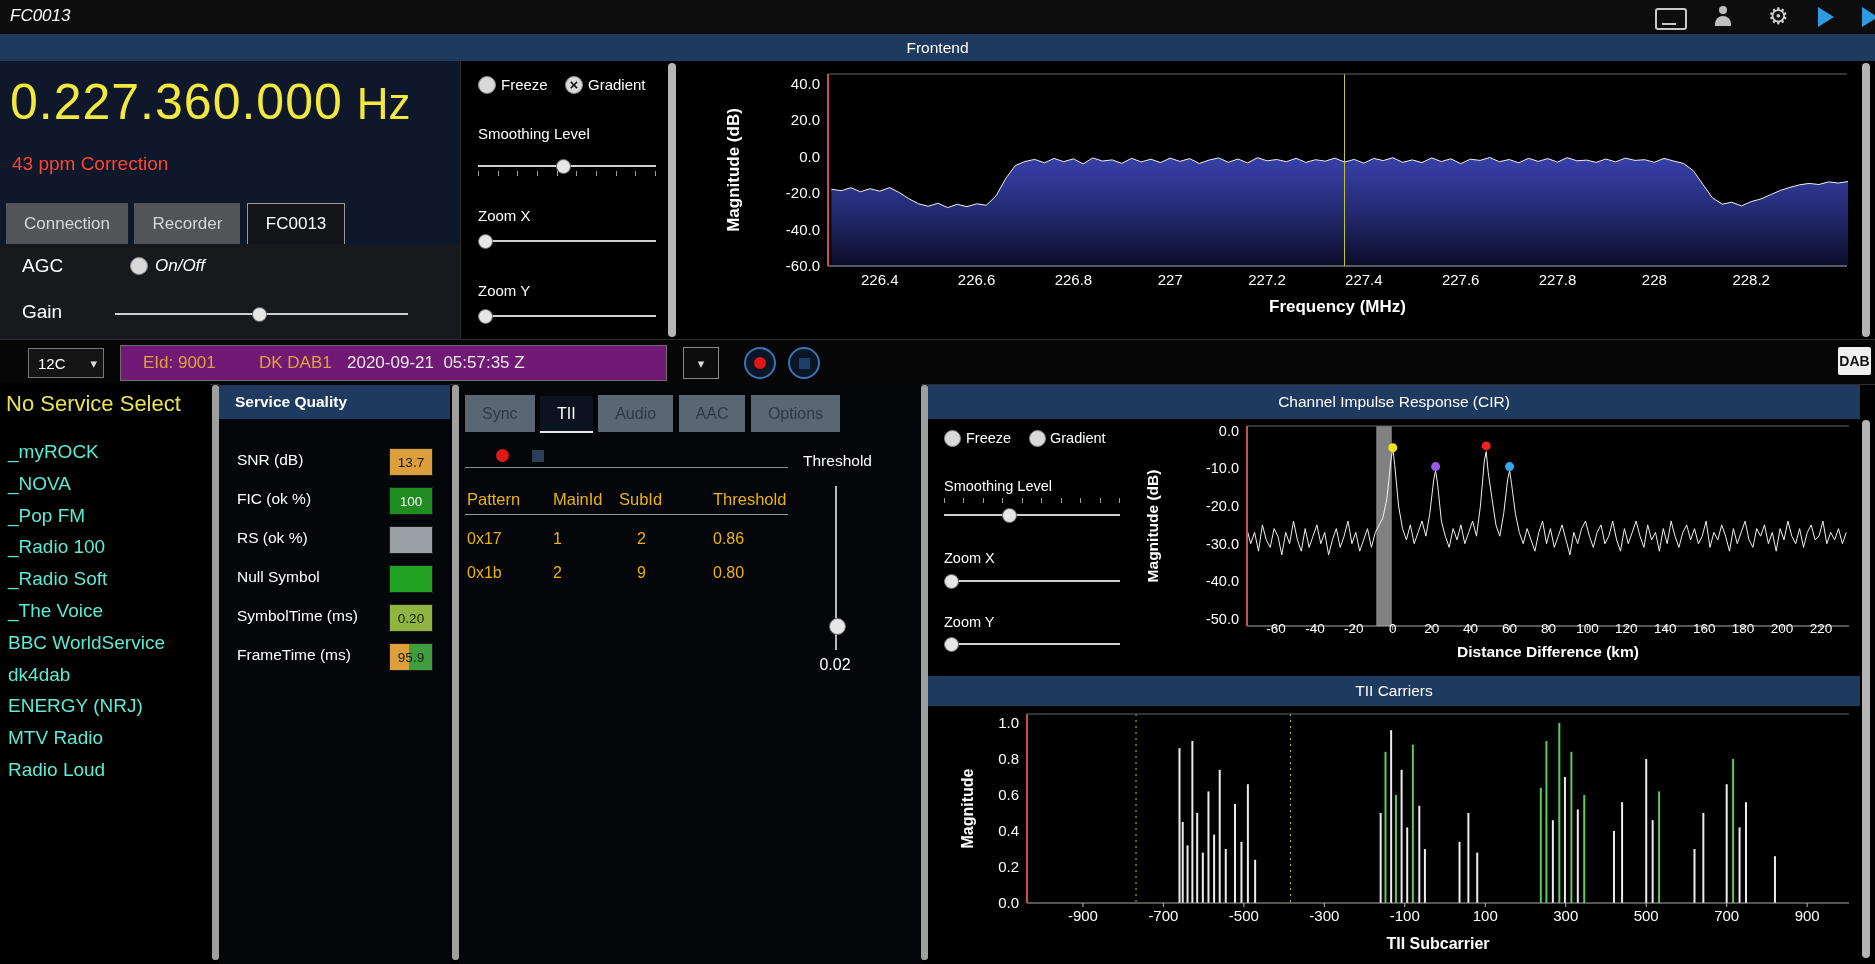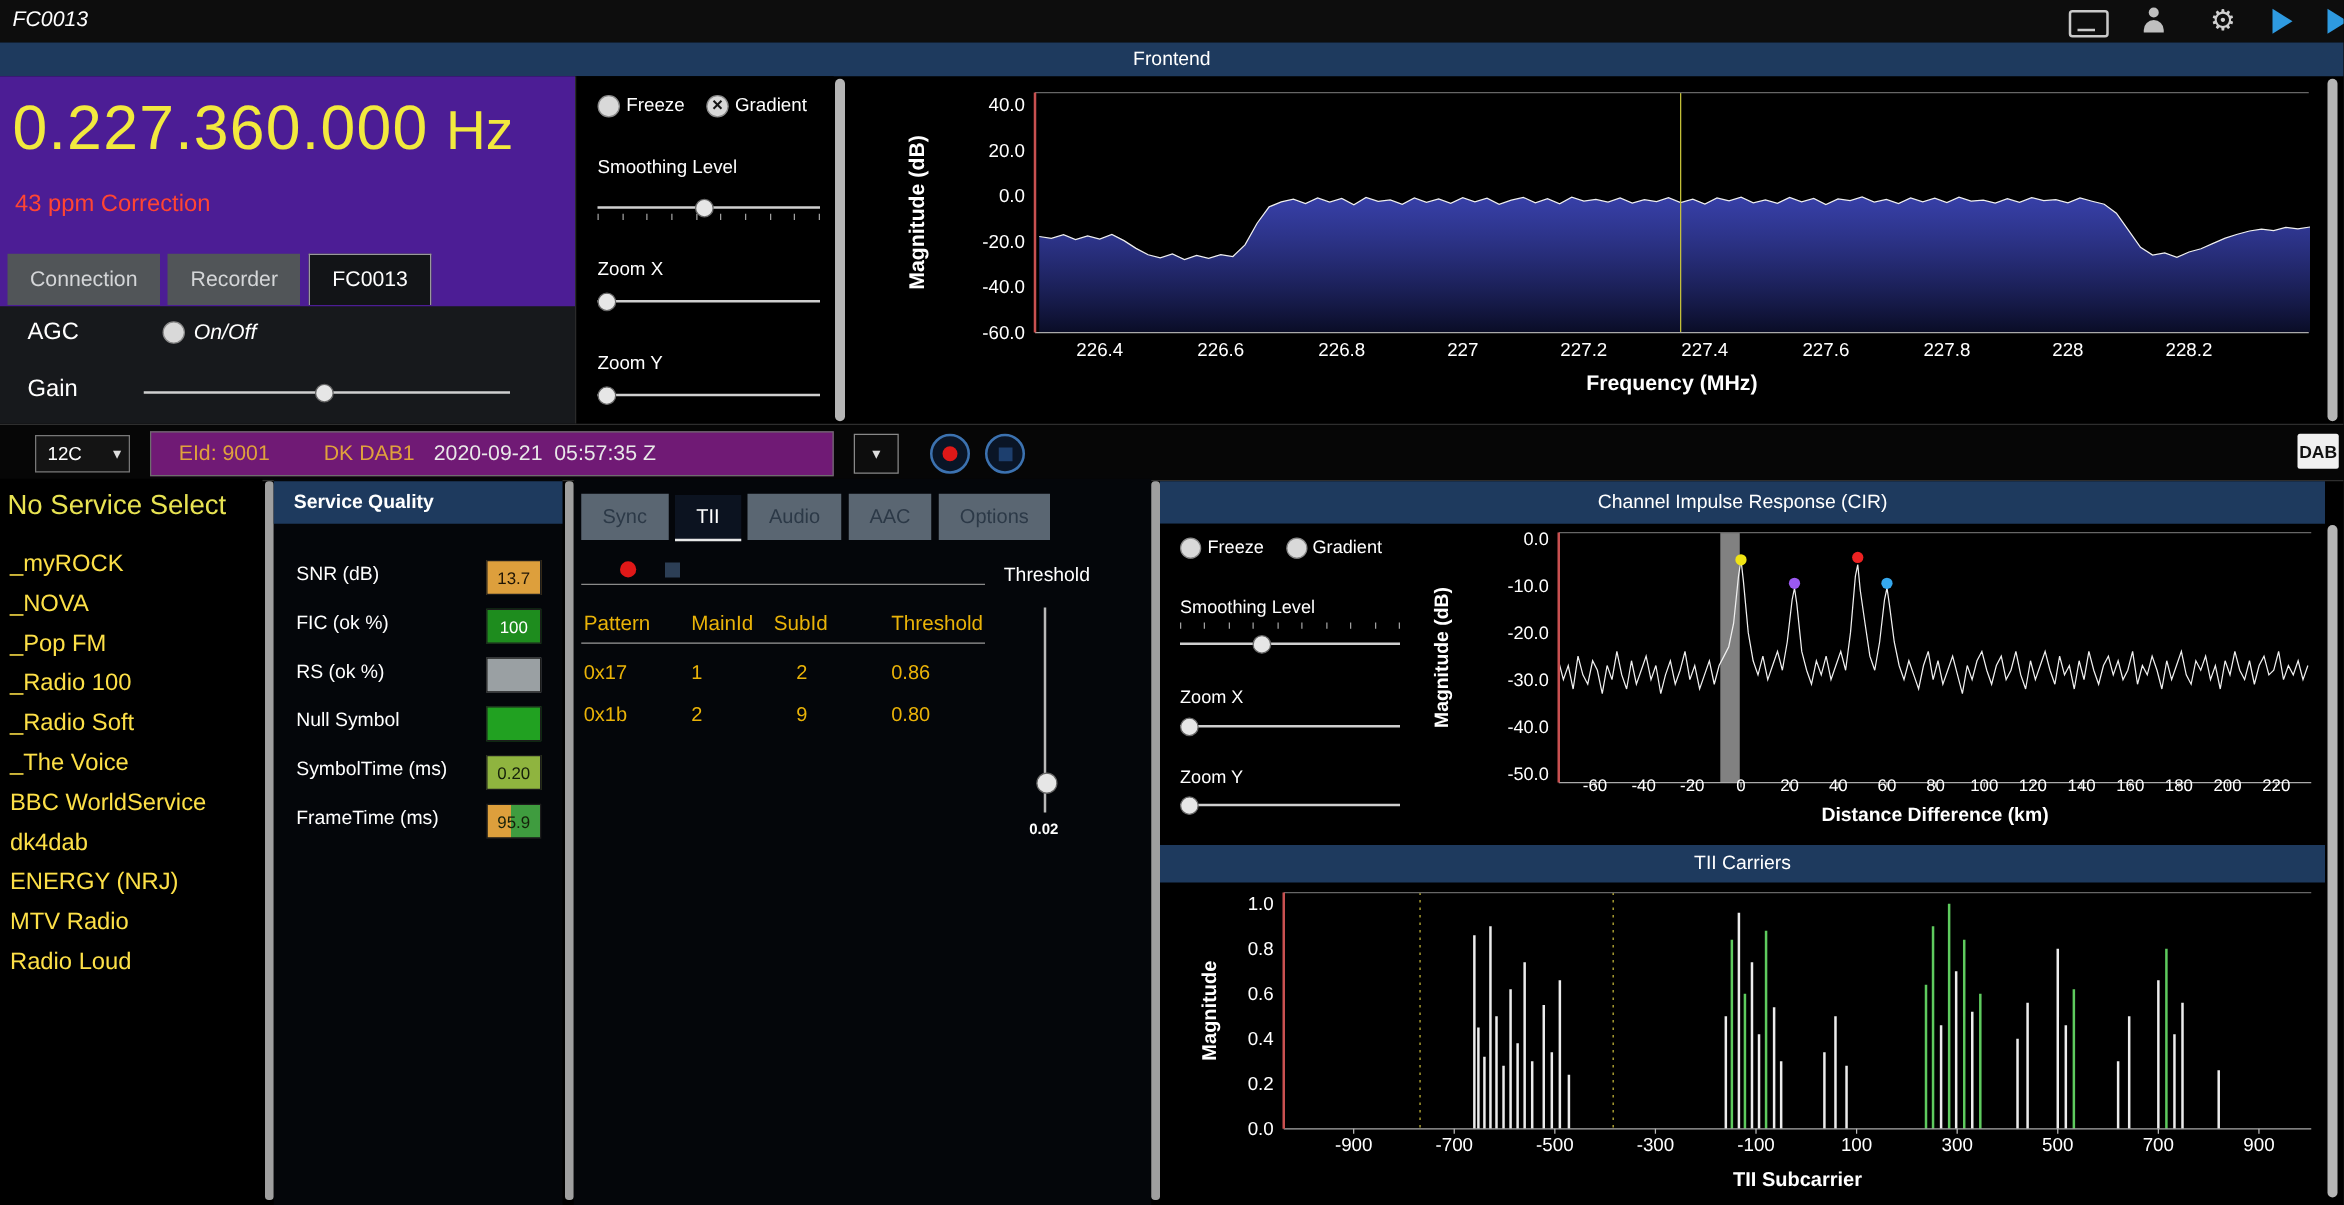--- a/index.html
+++ b/index.html
@@ -19,21 +19,21 @@
   .ttab{display:inline-block;padding:0 18px;line-height:41px;font-size:17px;background:#515558;color:#d4d6d8;margin-right:2px;cursor:pointer}
   .ttab.act{background:#121417;color:#fff;border:1px solid #9a9a9a;border-bottom:none;line-height:40px}
   .btab{display:inline-block;padding:0 17px;line-height:37px;font-size:16px;background:#5a6672;color:#2c3947;margin-right:1px;cursor:pointer}
   .btab.act{background:#0c1320;color:#fff;border-bottom:2px solid #e8e8e8;line-height:35px}
   .split{position:absolute;width:7px;background:#9f9f9f;border-radius:3px}
   .sb{position:absolute;width:8px;background:#b5b5b5;border-radius:4px}
   .qrow{position:relative;height:39px}
   .qlabel{position:absolute;left:18px;top:5px;font-size:15.5px;color:#fff}
   .qbox{position:absolute;left:170px;top:2px;width:42px;height:26px;display:flex;align-items:center;justify-content:center;
         font-size:13.5px;border:1px solid #1c1c1c}
-  .svc{height:31.8px;font-size:19px;color:#fde047;white-space:nowrap;cursor:pointer}
+  .svc{height:31.8px;font-size:19px;color:#5eead4;white-space:nowrap;cursor:pointer}
   .gear::after{content:"⚙";font-size:23px;color:#cfcfcf}
   .caret::after{content:"▾";color:#ddd;font-size:13px}
   .play{width:0;height:0;border-top:10px solid transparent;border-bottom:10px solid transparent;border-left:16px solid #2e9ae0}
   .circle-btn{position:absolute;width:28px;height:28px;border-radius:50%;background:#0a1526;border:2px solid #3c72b0;
               display:flex;align-items:center;justify-content:center;cursor:pointer}
   .cell{position:absolute;font-size:16px;color:#eab308}
   svg text{font-family:"Liberation Sans",sans-serif}
 </style>
 </head>
 <body>
@@ -51,21 +51,21 @@
     </div>
     <div class="abs gear" style="left:1768px;top:3px;"></div>
     <div class="abs play" style="left:1818px;top:7px;"></div>
     <div class="abs play" style="left:1862px;top:7px;"></div>
   </div>
 
   <div class="hbar center" style="left:0;top:34px;width:1875px;height:27px;">
     <span>Frontend</span>
   </div>
 
-  <div class="abs" style="left:0;top:61px;width:460px;height:218px;background:#4c1d95;">
+  <div class="abs" style="left:0;top:61px;width:460px;height:218px;background:#0f172a;">
     <div class="abs" style="left:10px;top:12px;display:flex;align-items:baseline;gap:14px;color:#f2e93e;">
       <span style="font-size:50px;letter-spacing:1px;">0.227.360.000</span>
       <span style="font-size:44px;">Hz</span>
     </div>
     <div class="abs" style="left:12px;top:92px;font-size:19px;color:#ff4532;">43 ppm Correction</div>
 
     <div class="abs" style="left:6px;top:142px;height:42px;white-space:nowrap;">
       <span class="ttab">Connection</span>
       <span class="ttab">Recorder</span>
       <span class="ttab act">FC0013</span>
@@ -254,21 +254,21 @@
         <span class="cell" style="left:8px;top:74px;">0x1b</span>
         <span class="cell" style="left:94px;top:74px;">2</span>
         <span class="cell" style="left:178px;top:74px;">9</span>
         <span class="cell" style="left:254px;top:74px;">0.80</span>
       </div>
     </div>
 
     <span class="abs" style="left:336px;top:69px;width:85px;text-align:center;font-size:15.5px;">Threshold</span>
     <div class="vtrack" style="left:376px;top:103px;height:164px;"></div>
     <div class="handle" style="left:370px;top:235px;width:15px;height:15px;"></div>
-    <span class="abs" style="left:346px;top:273px;width:60px;text-align:center;font-size:12px;font-weight:bold;">0.02</span>
+    <span class="abs" style="left:346px;top:273px;width:60px;text-align:center;font-size:16px;">0.02</span>
   </div>
 
   <div class="split" style="left:921px;top:385px;height:575px;"></div>
 
   <div class="hbar center" style="left:928px;top:385px;width:932px;height:34px;">
     <span>Channel Impulse Response (CIR)</span>
   </div>
 
   <div class="abs" style="left:928px;top:419px;width:200px;height:257px;background:#000;">
     <span class="radio" style="left:16px;top:11px;width:15px;height:15px;"></span>

